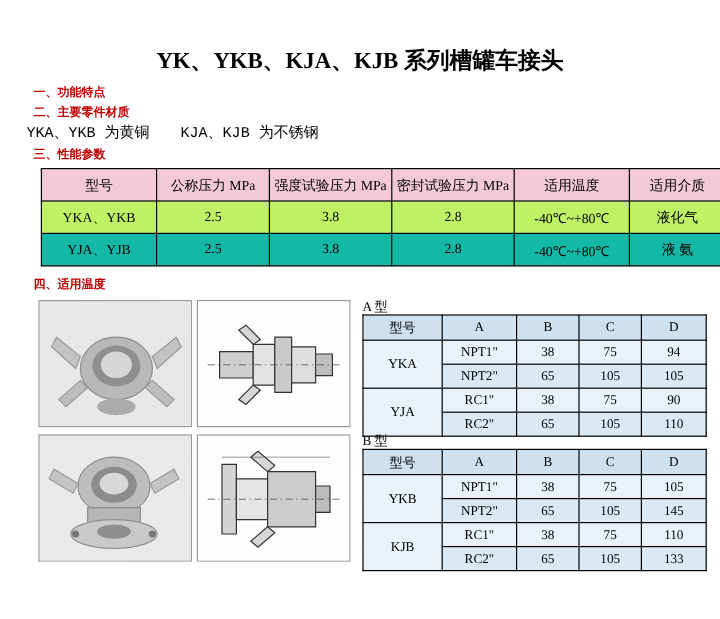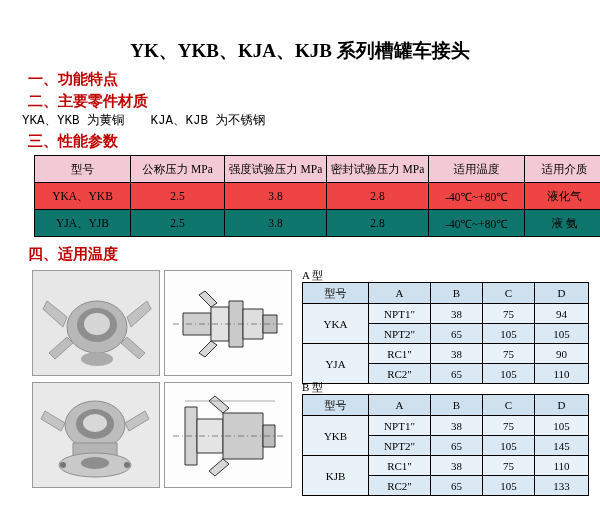--- a/index.html
+++ b/index.html
@@ -28,21 +28,21 @@
     font-family: "Liberation Serif", serif;
     font-weight: bold;
     font-size: 19px;
     letter-spacing: 0px;
     margin: 4px 0 6px 0;
     color: #000;
   }
   .section-head {
     color: #c00000;
     font-weight: bold;
-    font-size: 15px;
+    font-size: 10px;
     font-family: "Liberation Sans", sans-serif;
     margin: 3px 0 1px 18px;
   }
   .para {
     font-size: 12.5px;
     line-height: 17px;
     margin: 0 6px 0 12px;
     text-align: justify;
     font-family: "Liberation Sans", sans-serif;
   }
@@ -75,24 +75,24 @@
     font-size: 11.5px;
     font-family: "Liberation Serif", serif;
     padding: 0;
   }
   table.perf thead td {
     background: #f2c9d5;
     font-weight: normal;
     font-size: 11.5px;
   }
   table.perf tbody td {
-    background: #ef4444;
+    background: #bef264;
   }
   table.perf tbody tr.alt td {
-    background: #0f766e;
+    background: #14b8a6;
   }
   td.cell-model { font-size: 12px; }
 
   
   .size-area {
     position: relative;
     margin-top: 6px;
   }
   .img-box {
     border: 1px solid #9a9a9a;

